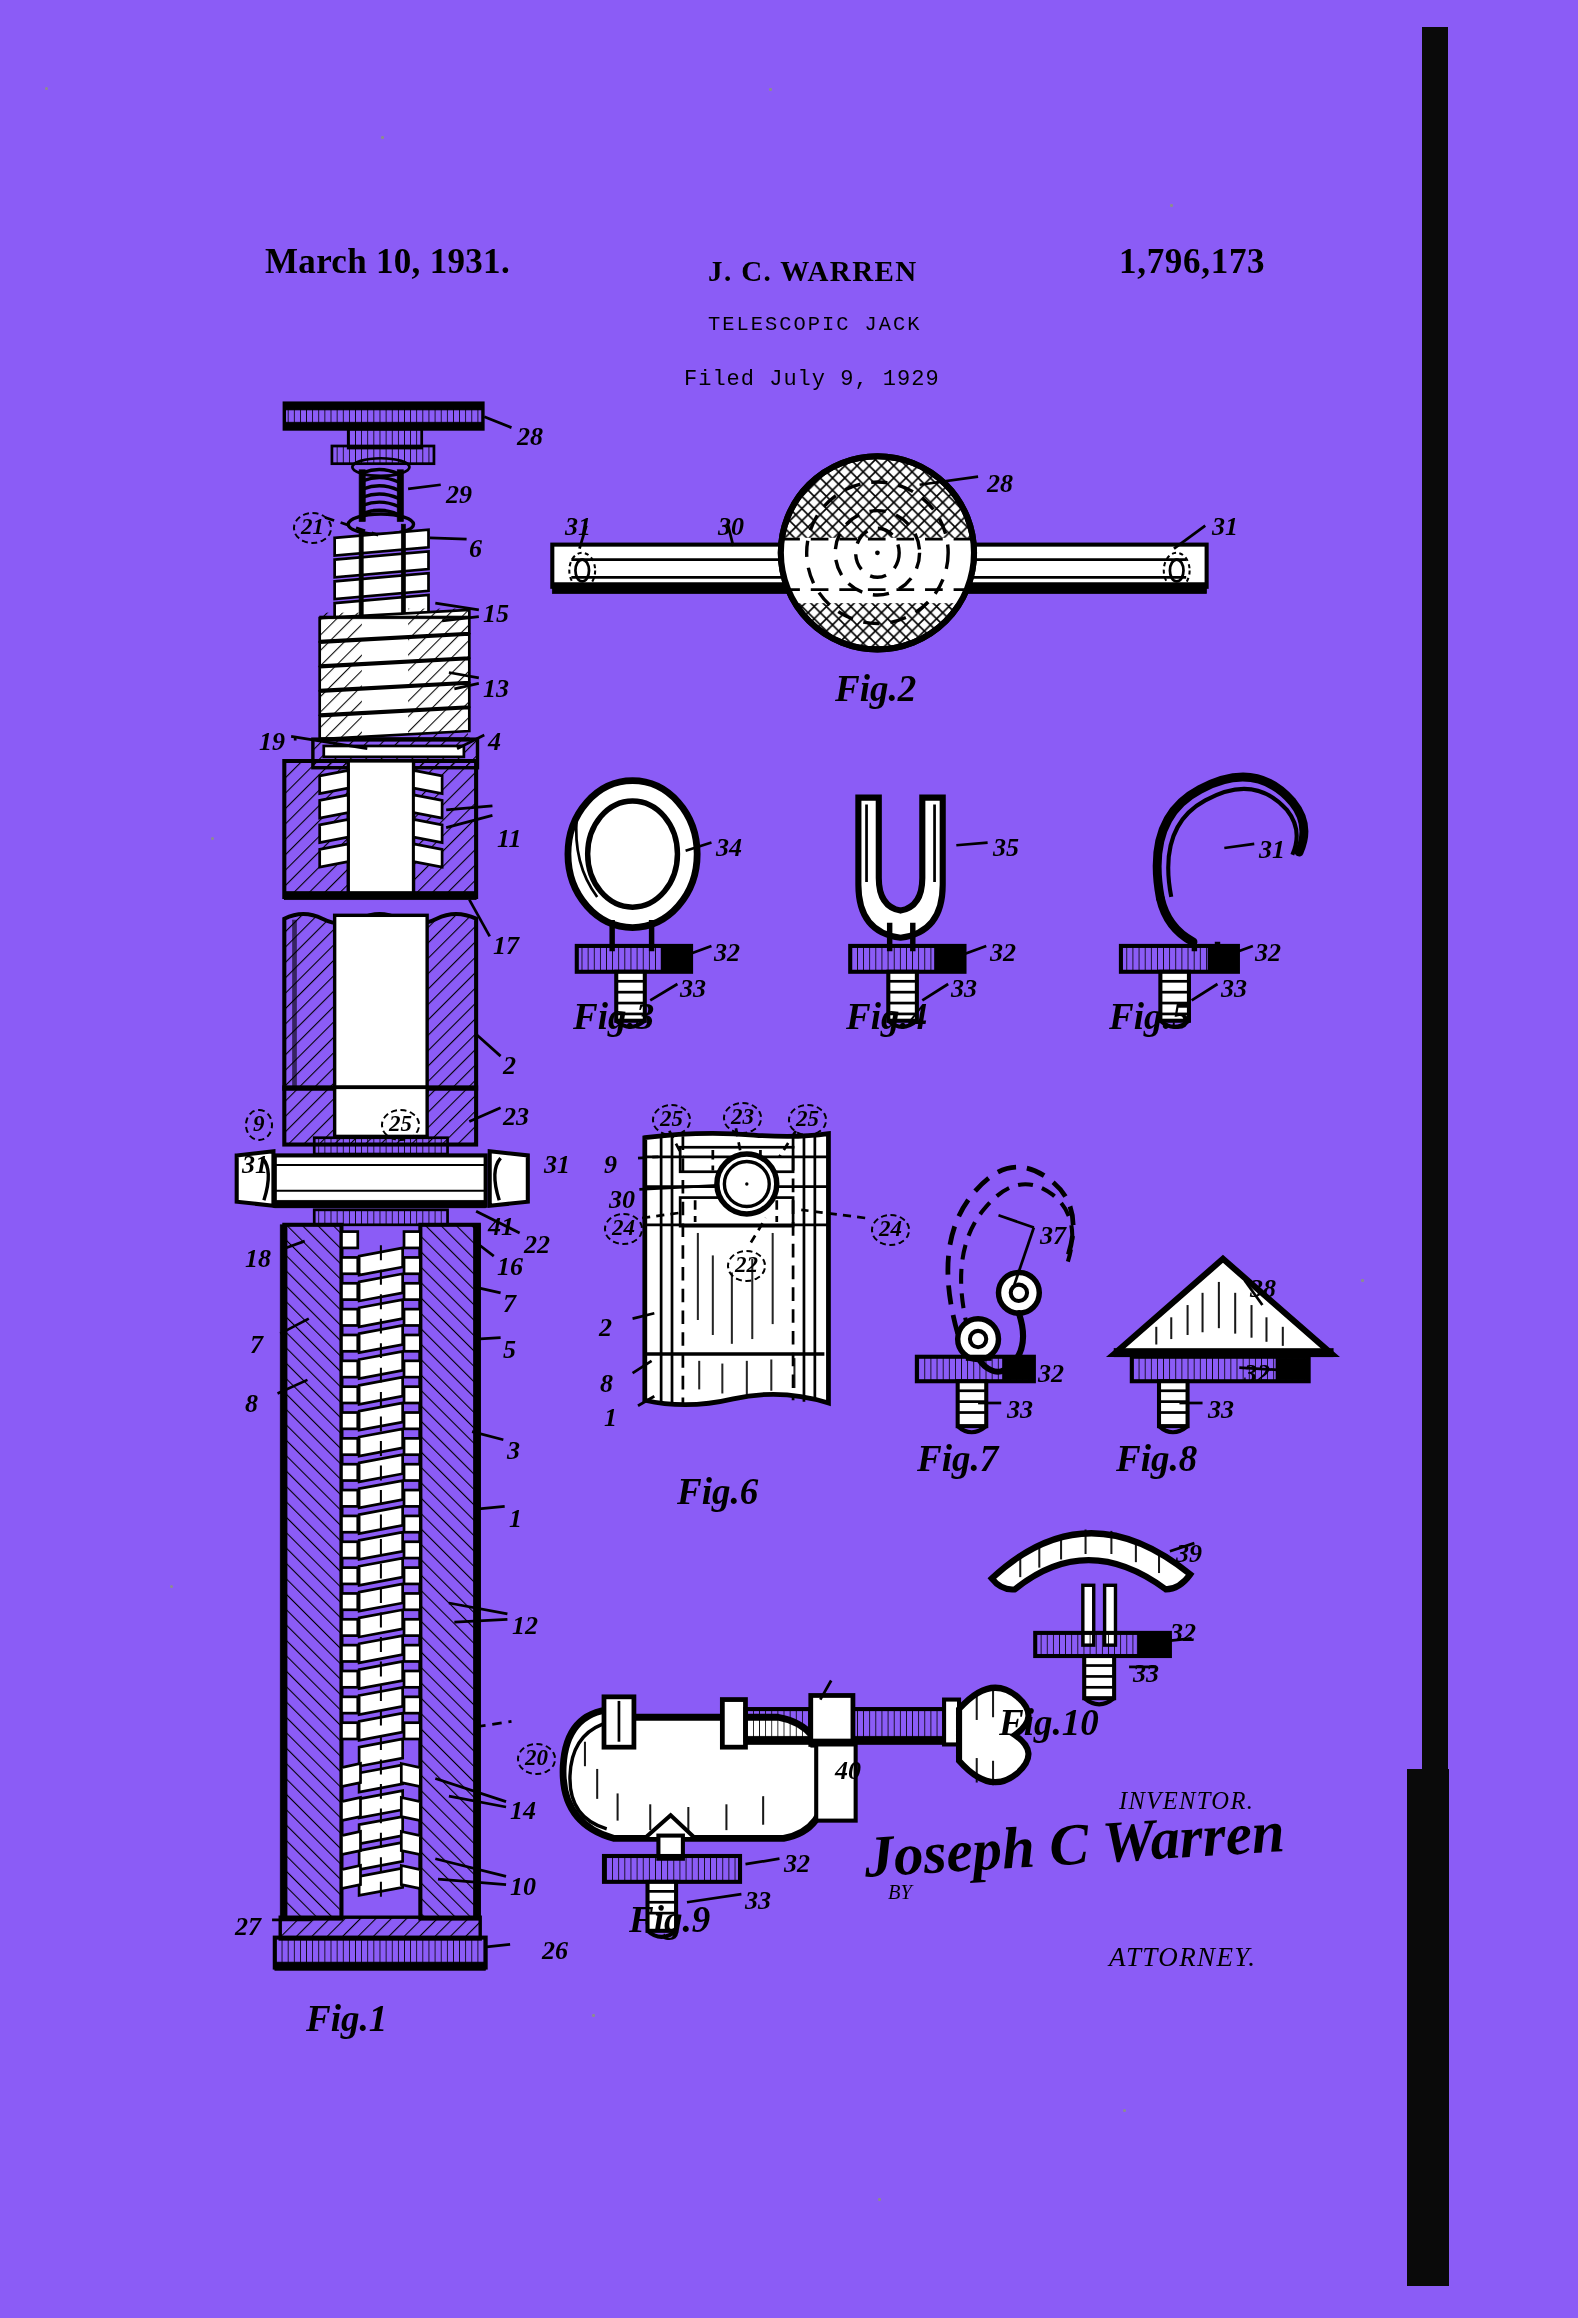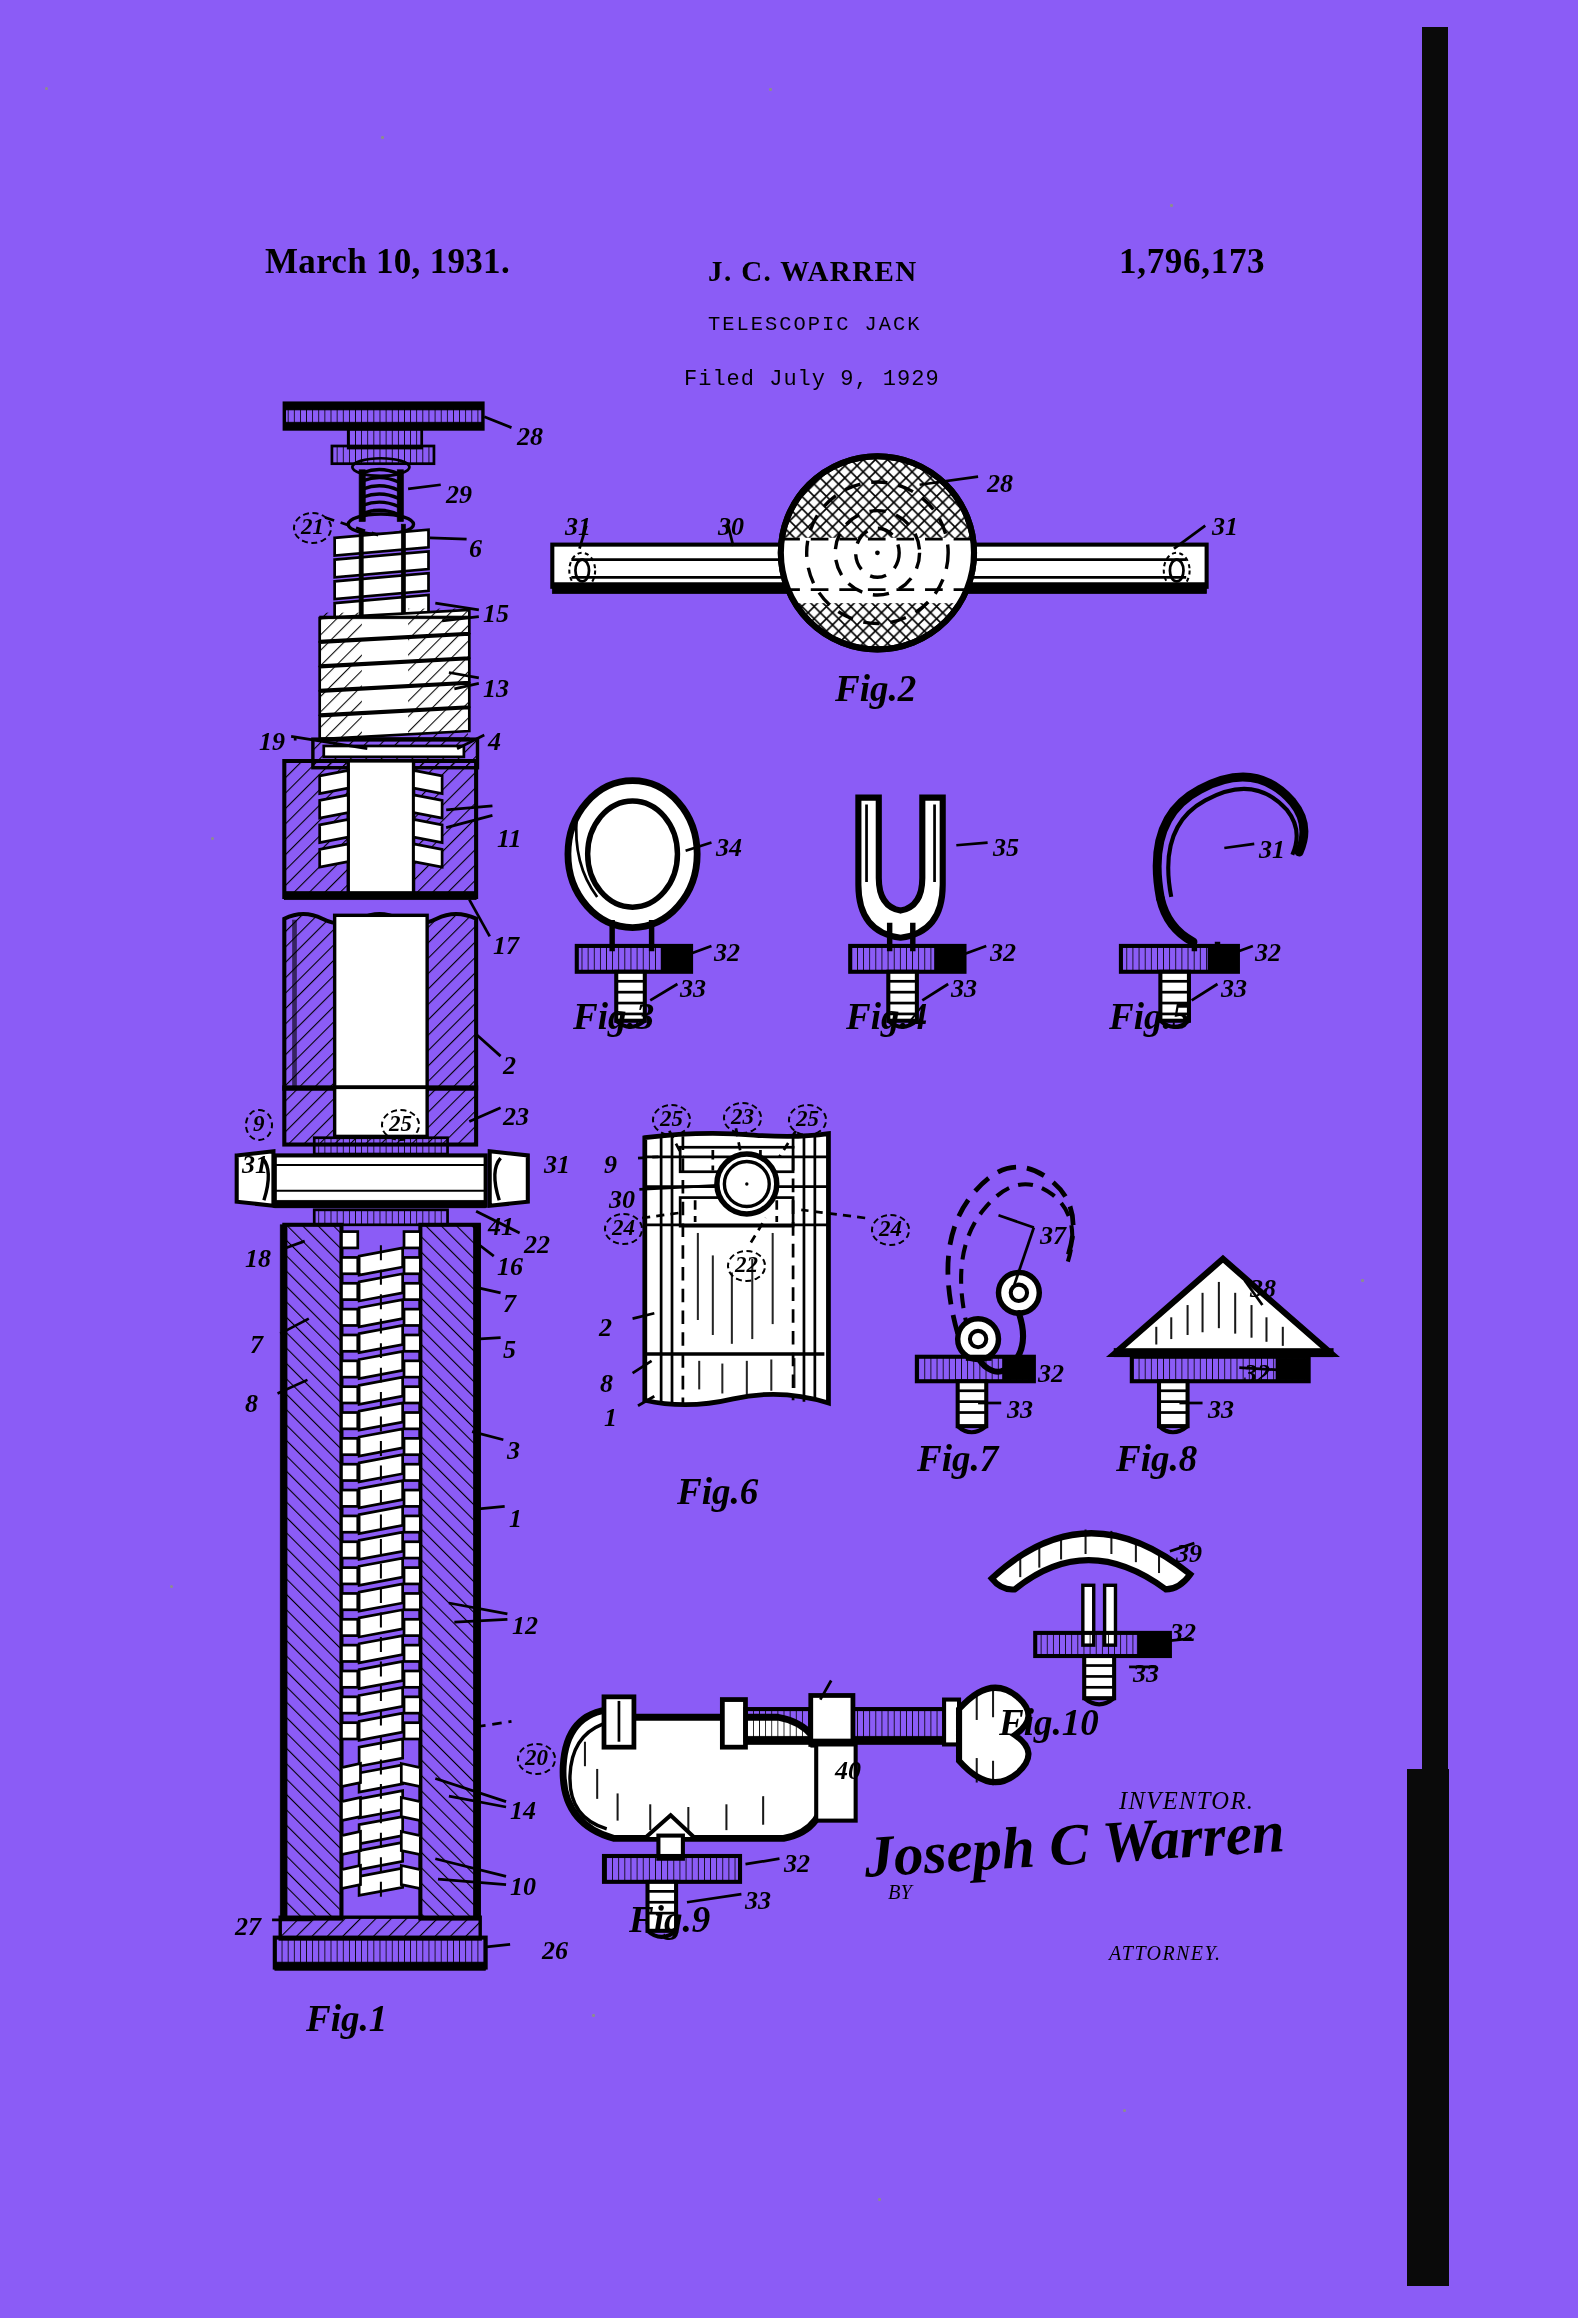--- a/index.html
+++ b/index.html
@@ -39,21 +39,21 @@
   }
 
   
   .sig-inv{position:absolute;left:1119px;top:1787px;font-size:24.5px;font-style:italic;
            letter-spacing:1.4px;font-family:"Liberation Serif",serif;}
   .sig-name{position:absolute;left:864px;top:1810px;font-size:59px;
             font-family:"Liberation Serif",serif;font-style:italic;
             transform:rotate(-3.5deg);white-space:nowrap;font-weight:bold;}
   .sig-by{position:absolute;left:888px;top:1881px;font-size:20.4px;font-style:italic;
           font-family:"Liberation Serif",serif;}
-  .sig-att{position:absolute;left:1109px;top:1942px;font-size:20px;font-style:italic;
+  .sig-att{position:absolute;left:1109px;top:1942px;font-size:27px;font-style:italic;
            letter-spacing:1.4px;font-family:"Liberation Serif",serif;}
 
   svg{position:absolute;left:0;top:0;overflow:visible;}
   .ln{stroke:#000;fill:none;}
   .fillblk{fill:#000;stroke:#000;}
 </style>
 </head>
 <body>
 
 <div id="sheet">

